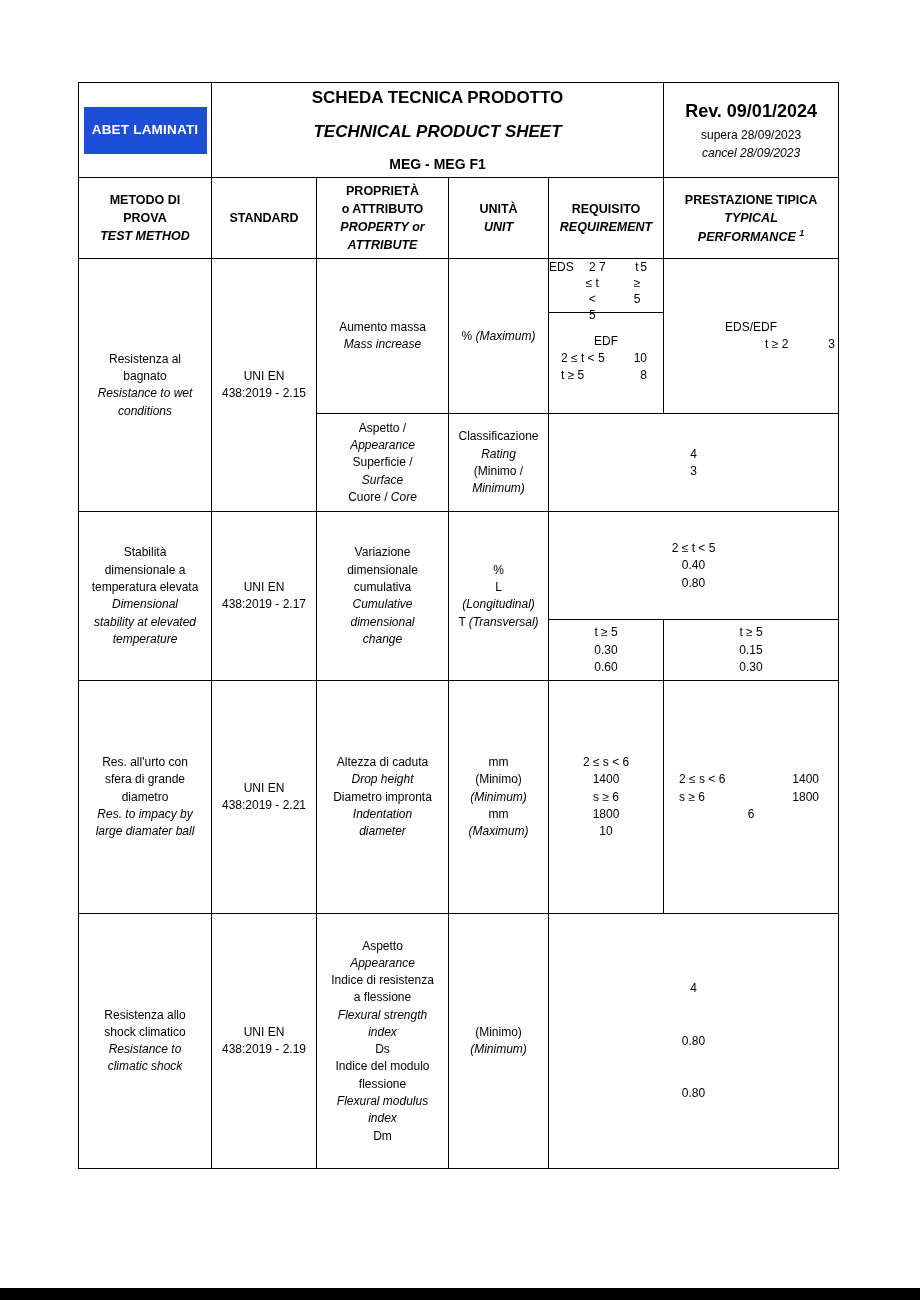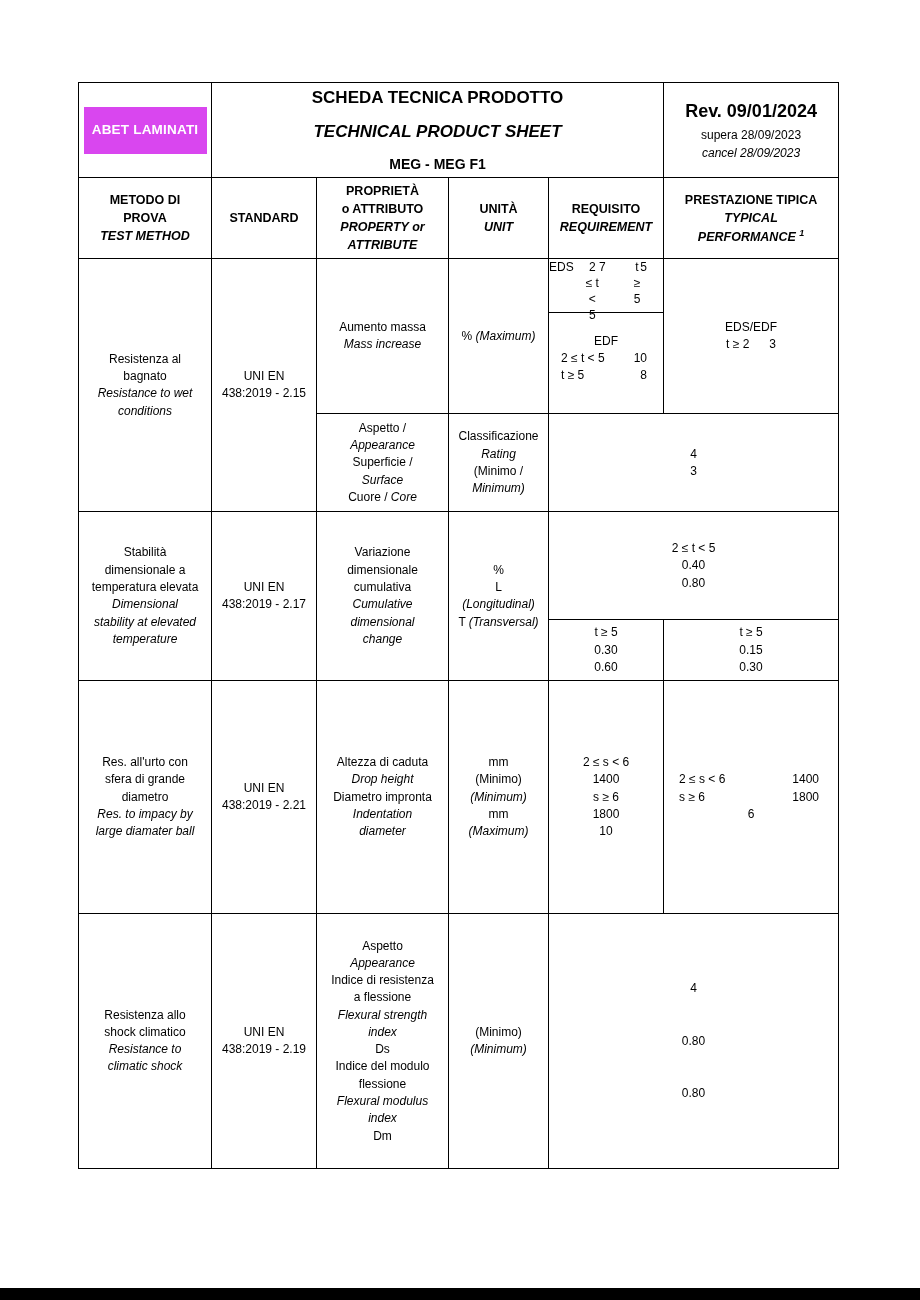--- a/index.html
+++ b/index.html
@@ -20,33 +20,33 @@
     font-size:12px; line-height:1.44; padding:4px 3px;
   }
   .en { font-style:italic; }
   .b  { font-weight:bold; }
   .fs17 { font-size:17px; line-height:1.3; }
   .fs15 { font-size:14px; line-height:1.3; }
   .fs13 { font-size:18px; }
   tr.colhead td { font-weight:bold; font-size:12.5px; }
   .logo-box {
     width:123px; height:47px; margin:0 auto;
-    background:#d946ef; color:#fff;
+    background:#1d4ed8; color:#fff;
     display:flex; align-items:center; justify-content:center;
     font-weight:bold; font-size:13.5px; letter-spacing:0.2px;
   }
   .p0 { padding:0; vertical-align:top; }
   .split-top {
     height:53px; border-bottom:1.5px solid #000;
     display:flex; flex-direction:row; justify-content:center;
     line-height:16px;
   }
   .split-bottom { padding-top:20px; line-height:17px; }
   .cv { display:flex; justify-content:space-between; padding:0 16px 0 12px; }
-  .pair { display:flex; justify-content:center; gap:20px; }
+  .pair { display:flex; justify-content:flex-end; gap:40px; }
   .climatic-values div + div { margin-top:35px; }
   .rev-cell div { line-height:1.55; }
   .title-cell div + div { margin-top:12px; }
   sup { font-size:9px; }
   .bottom-bar {
     position:absolute; left:0; bottom:0; width:920px; height:12px;
     background:#000;
   }
 </style>
 </head>

